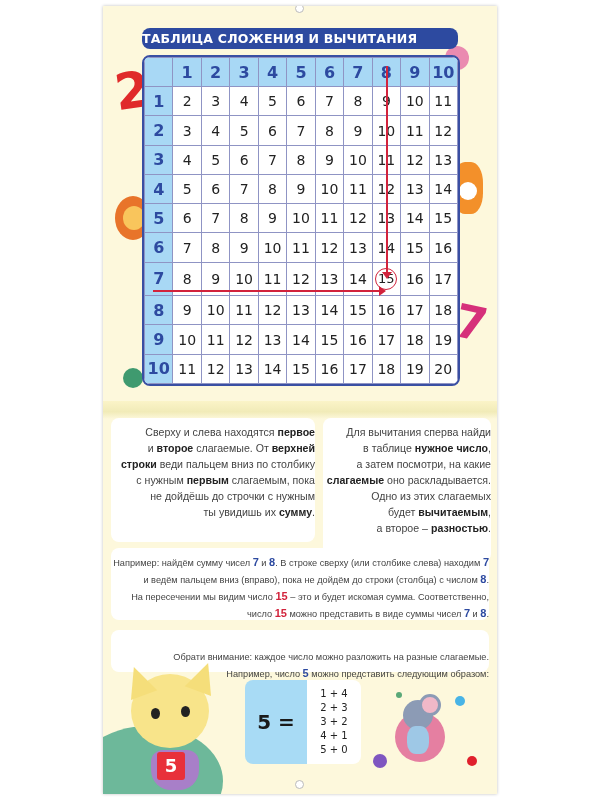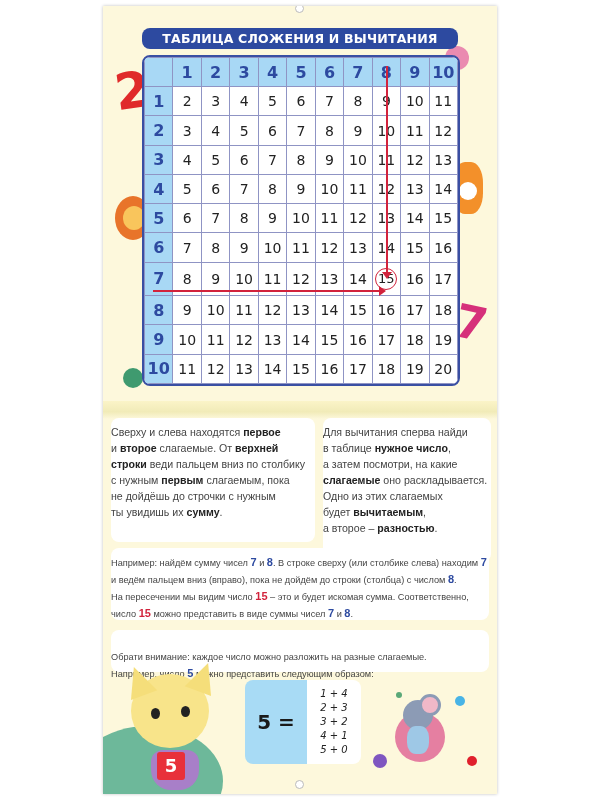--- a/index.html
+++ b/index.html
@@ -6,54 +6,54 @@
   body { width:600px; height:800px; background:#ffffff; position:relative; overflow:hidden;
          font-family:"DejaVu Sans", sans-serif; }
   .page { position:absolute; left:103px; top:6px; width:394px; height:788px;
           background:#fdf8dc; box-shadow:0 0 3px rgba(0,0,0,0.25); overflow:hidden; }
   .page-top { position:absolute; left:0; top:0; width:394px; height:395px; background:#fdf8dc; }
   .fold { position:absolute; left:0; top:395px; width:394px; height:18px;
           background:linear-gradient(#fbf4c8,#f1ebb8 60%,#fdf8dc); }
   .hole { position:absolute; width:9px; height:9px; border-radius:50%; border:1.5px solid #bbb;
           background:#fff; box-sizing:border-box; }
   .title-bar { position:absolute; left:39px; top:22px; width:316px; height:21px; background:#2d4aa0;
-               border-radius:8px; color:#fff; font-weight:bold; font-size:12.5px; text-align:center;
+               border-radius:8px; color:#fff; font-weight:bold; font-size:12.5px; text-align:left;
                line-height:21px; letter-spacing:0.2px; }
   .deco-circle { position:absolute; border-radius:50%; }
   .table-wrap { position:absolute; left:39px; top:49px; width:318px; height:331px;
                 border:2px solid #3a4fa3; border-radius:8px; overflow:hidden; background:#fff; box-sizing:border-box;}
   table { border-collapse:collapse; width:100%; height:100%; table-layout:fixed; }
   td { border:1px solid #8f94c4; text-align:center; font-size:14px; color:#222;
        font-family:"DejaVu Sans", sans-serif; padding:0; }
   td.hdr { background:#a8d8f5; color:#2d4aa0; font-weight:bold; font-size:16px; }
   td.corner { background:#a8d8f5; }
   .circle-mark { display:inline-block; width:20px; height:20px; border:1.5px solid #d2233c; border-radius:50%;
                  line-height:20px; font-size:13px; }
   .guide-v { position:absolute; left:283px; top:60px; width:1.5px; height:210px; background:#d2233c; }
   .guide-h { position:absolute; left:50px; top:284px; width:230px; height:1.5px; background:#d2233c; }
   .arrow-down { position:absolute; left:279px; top:266px; width:0; height:0;
                 border-left:5px solid transparent; border-right:5px solid transparent; border-top:7px solid #d2233c; }
   .arrow-right { position:absolute; left:276px; top:280px; width:0; height:0;
                 border-top:5px solid transparent; border-bottom:5px solid transparent; border-left:7px solid #d2233c; }
   .big-digit { position:absolute; font-weight:bold; font-family:"DejaVu Sans", sans-serif; }
   .animal { position:absolute; border-radius:50%; }
   .card { position:absolute; background:#ffffff; border-radius:8px; color:#444;
-          text-align:left; font-family:"Liberation Sans", sans-serif; }
+          text-align:right; font-family:"Liberation Sans", sans-serif; }
   .card b { color:#222; }
   .card-left { left:8px; top:412px; width:204px; height:124px; font-size:10.6px; line-height:16px; padding-top:6px; box-sizing:border-box; }
   .card-right { left:220px; top:412px; width:168px; height:144px; font-size:10.6px; line-height:16px; padding-top:6px; box-sizing:border-box; }
   .card-example { left:8px; top:542px; width:378px; height:72px; font-size:9.2px; line-height:16px; padding-top:6px; box-sizing:border-box; }
   .card-note { left:8px; top:624px; width:378px; height:42px; font-size:9.2px; line-height:16px; padding-top:19px; box-sizing:border-box; }
   .num-b { color:#2d4aa0; font-weight:bold; font-size:11px; }
   .num-r { color:#d2233c; font-weight:bold; font-size:11px; }
   .decomp { position:absolute; left:142px; top:674px; width:116px; height:84px; border-radius:8px; overflow:hidden; display:flex; }
   .decomp-left { width:62px; background:#a8dbf5; display:flex; align-items:center; justify-content:center;
                  font-weight:bold; font-size:20px; color:#1a1a1a; }
   .decomp-right { flex:1; background:#ffffff; display:flex; flex-direction:column; justify-content:center;
-                  align-items:center; font-size:10px; line-height:14px; color:#222;font-style:italic; }
+                  align-items:center; font-size:10px; line-height:14px; color:#222; }
   .cat-body { position:absolute; }
 </style>
 </head>
 <body>
 
 <div class="page">
   <div class="page-top"></div>
   <div class="hole" style="left:192px; top:-2px;"></div>
 
   <div class="deco-circle" style="left:342px; top:40px; width:24px; height:24px; background:#ea8bb0;"></div>

